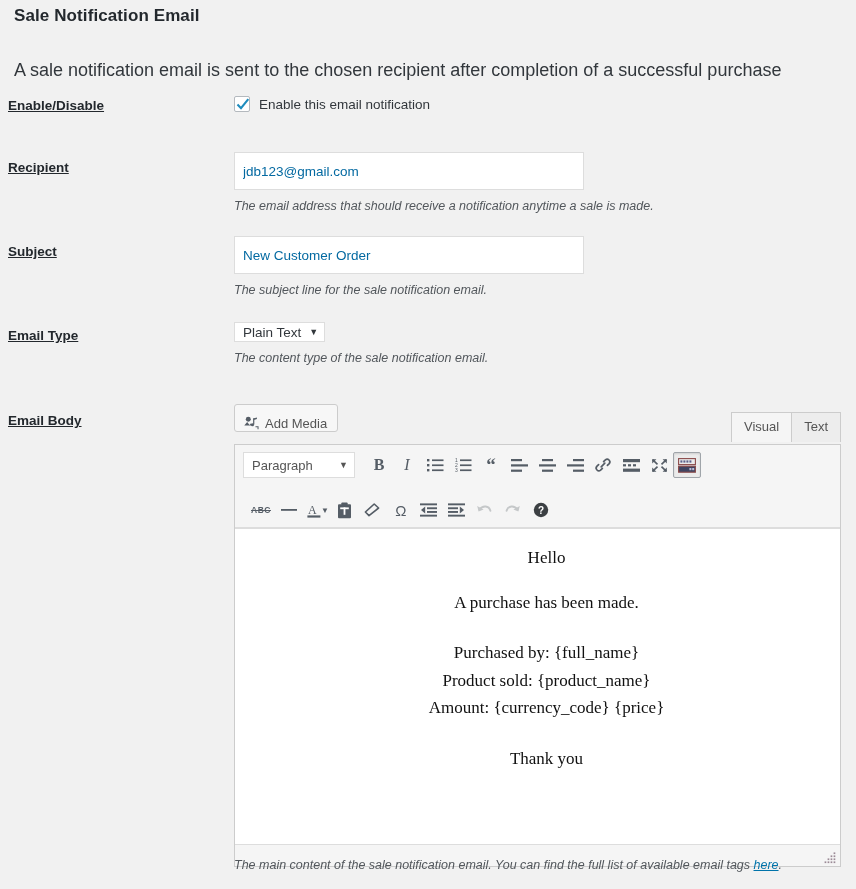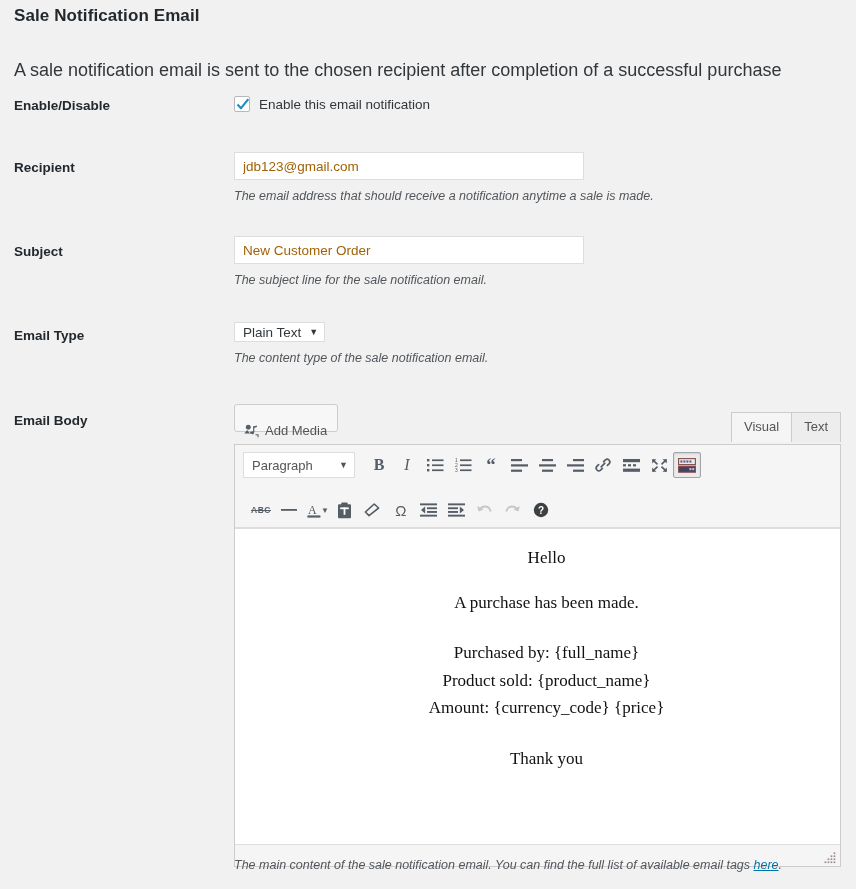--- a/index.html
+++ b/index.html
@@ -30,24 +30,25 @@
     left: 14px;
     top: 46px;
     font-size: 18px;
     color: #32373c;
     margin-top: 14px;
   }
 
   
   .row-label {
     position: absolute;
-    left: 14px;
+    left: 8px;
     font-size: 13.5px;
     font-weight: bold;
     color: #23282d;
+    text-decoration: underline;
   }
   .field-col {
     position: absolute;
     left: 234px;
   }
 
   
   .cb-row { position: absolute; left: 234px; top: 96px; display: flex; align-items: center; }
   .cb-box {
     width: 16px; height: 16px;
@@ -56,27 +57,27 @@
     border-radius: 2px;
     position: relative;
     box-sizing: border-box;
   }
   .cb-box svg { position: absolute; left: 1px; top: 0px; }
   .cb-label { margin-left: 9px; font-size: 13.5px; color: #32373c; }
 
   
   .txt-input {
     width: 350px;
-    height: 28px;
+    height: 38px;
     box-sizing: border-box;
     border: 1px solid #ddd;
     background: #fff;
     font-family: "Liberation Sans", sans-serif;
     font-size: 13.5px;
-    color: #a16207;
+    color: #0369a1;
     padding: 0 8px;
     border-radius: 0;
     outline: none;
   }
   .helptext {
     font-size: 12.5px;
     font-style: italic;
     color: #52575c;
     margin-top: 9px;
   }
@@ -93,21 +94,21 @@
   }
   .sel-val { font-size: 13.5px; color: #32373c; }
   .sel-caret { margin-left: 8px; font-size: 9px; color: #32373c; }
 
   
   #editor-block { position: absolute; left: 234px; top: 404px; width: 607px; }
 
   .media-row { position: relative; height: 40px; }
   .add-media-btn {
     position: absolute; left: 0; top: 0;
-    display: inline-flex; align-items: flex-start;
+    display: inline-flex; align-items: flex-end;
     height: 28px;
     padding: 18px 10px 0 8px;
     background: #f7f7f7;
     border: 1px solid #ccc;
     border-radius: 3px;
     font-size: 13px;
     color: #555;
     box-sizing: border-box;
     cursor: pointer;
   }

